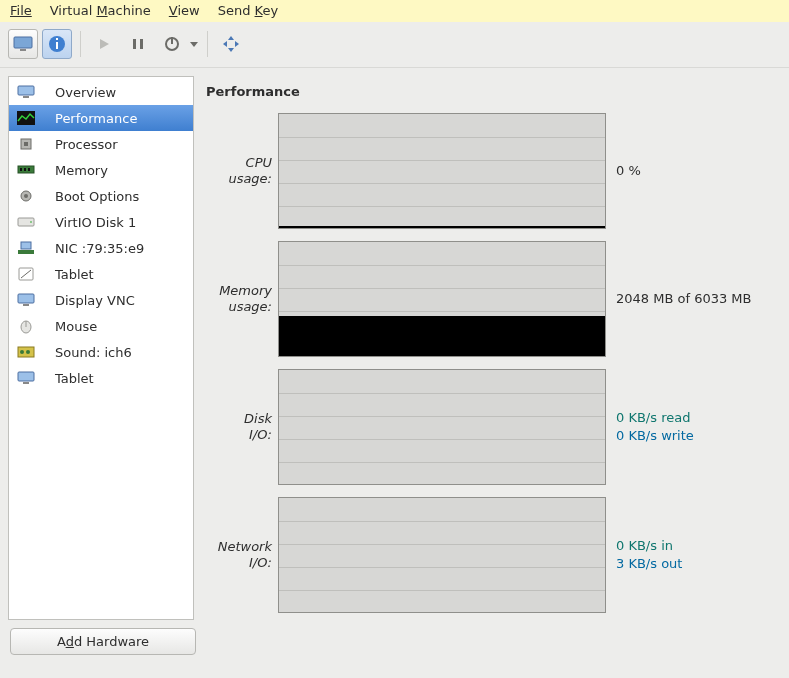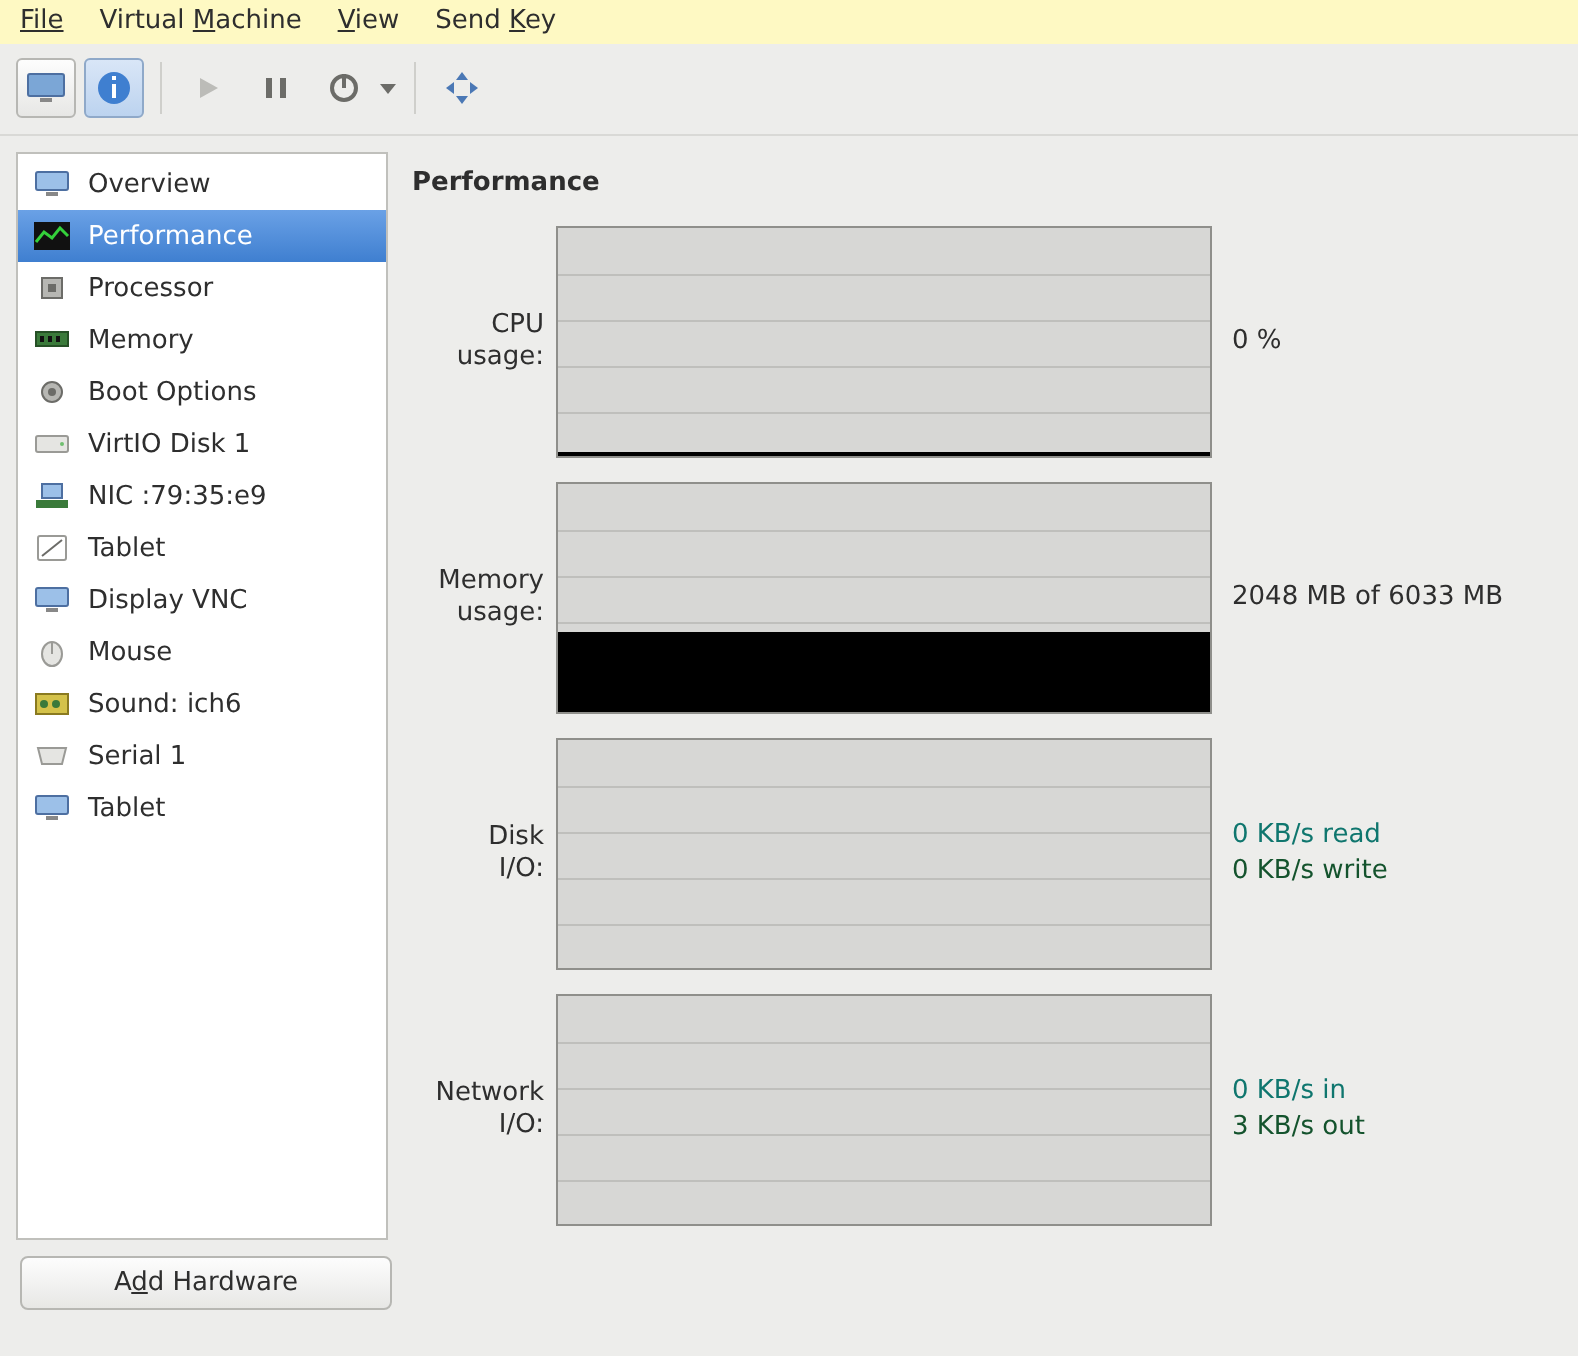--- a/index.html
+++ b/index.html
@@ -75,21 +75,21 @@
   .sidebar {
     flex: 1;
     background: #ffffff;
     border: 1px solid #c0c0bc;
     overflow: auto;
     padding-top: 2px;
   }
   .side-item {
     display: flex;
     align-items: center;
-    gap: 9px;
+    gap: 20px;
     padding: 4px 8px;
     height: 26px;
   }
   .side-item.selected {
     background: linear-gradient(#6aa1e6,#3f7fd0);
     color: #ffffff;
   }
   .side-icon {
     width: 18px; height: 16px;
     display: flex; align-items: center; justify-content: center;
@@ -111,20 +111,21 @@
     display: flex;
     align-items: center;
     margin-bottom: 12px;
   }
   .metric-label {
     width: 72px;
     text-align: right;
     line-height: 1.25;
     padding-right: 6px;
     font-size: 13px;
+    font-style: italic;
   }
   .graph-box {
     width: 328px;
     height: 116px;
     border: 1px solid #8f8f8b;
     background: #d7d7d5;
     position: relative;
     overflow: hidden;
   }
   .graph-box .gridline {
@@ -136,21 +137,21 @@
     position: absolute;
     left: 0; right: 0; bottom: 0;
     background: #000;
   }
   .metric-value {
     padding-left: 10px;
     font-size: 13px;
     line-height: 1.35;
   }
   .metric-value .read { color: #0f766e; }
-  .metric-value .write { color: #14532d; }
+  .metric-value .write { color: #0369a1; }
 
   
   .footer {
     display: flex;
     justify-content: space-between;
     padding: 0 10px 8px 10px;
     flex-direction: column;
   }
   .btn {
     padding: 5px 24px;
@@ -355,28 +356,20 @@
         <span class="side-icon">
             <svg width="18" height="12">
               <rect x="1" y="1" width="16" height="10" fill="#d4c24a" stroke="#8a7a20"></rect>
               <circle cx="5" cy="6" r="2" fill="#3a7a3a"></circle>
               <circle cx="11" cy="6" r="2" fill="#3a7a3a"></circle>
             </svg>
           </span>
         <span>Sound: ich6</span>
       </div>
 
-      <div class="side-item">
-        <span class="side-icon">
-            <svg width="18" height="10">
-              <path d="M2,1 L16,1 L14,9 L4,9 Z" fill="#e5e5e2" stroke="#9a9a96"></path>
-            </svg>
-          </span>
-        <span>Serial 1</span>
-      </div>
 
       <div class="side-item">
         <span class="side-icon">
             <svg width="18" height="14">
               <rect x="1" y="1" width="16" height="9" rx="1" fill="#9cc0e8" stroke="#4d6fa1"></rect>
               <rect x="6" y="11" width="6" height="2" fill="#888"></rect>
             </svg>
           </span>
         <span>Tablet</span>
       </div>

